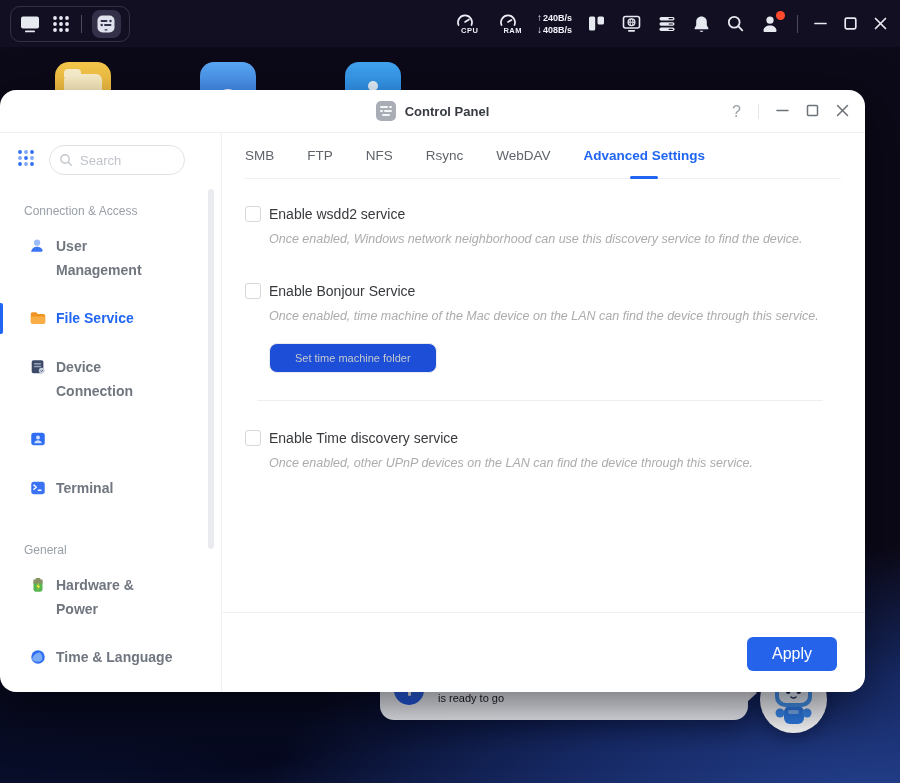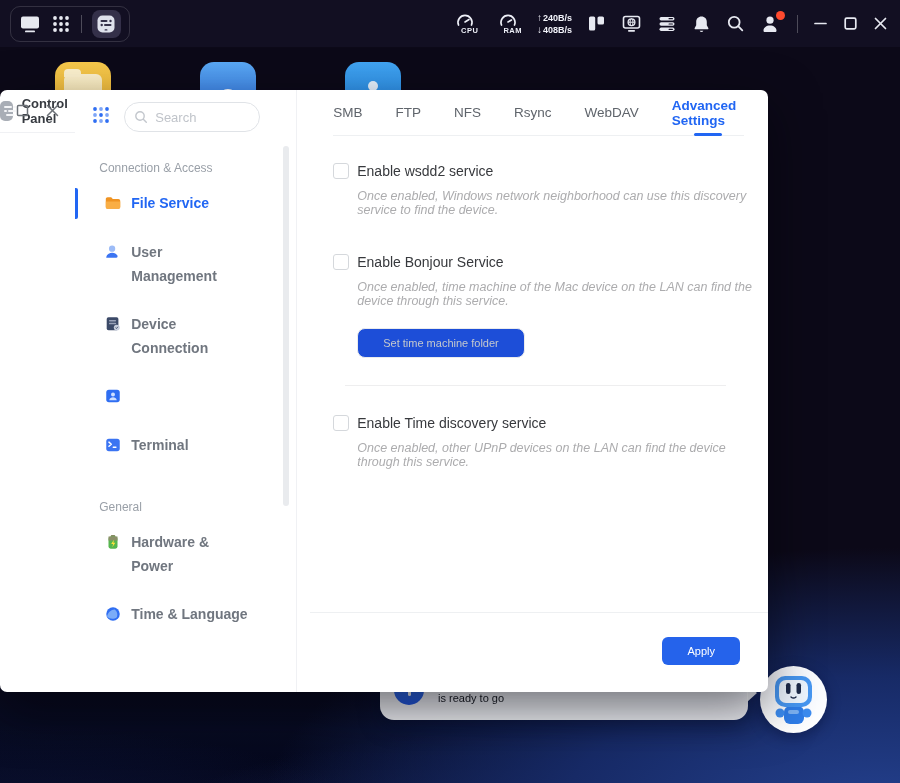--- a/index.html
+++ b/index.html
@@ -47,37 +47,37 @@
            border-bottom:9px solid transparent; border-left:10px solid rgba(252,253,255,.96); }
   .toast-ic { position:absolute; left:14px; top:13px; width:30px; height:30px; border-radius:50%;
            background:linear-gradient(180deg,#3f82f5,#2257e0); display:flex; align-items:center; justify-content:center; }
   .toast-ic::before { content:""; position:absolute; width:12px; height:3px; border-radius:2px; background:#fff; }
   .toast-ic::after  { content:""; position:absolute; width:3px; height:12px; border-radius:2px; background:#fff; }
   .toast-msg { position:absolute; left:58px; top:30px; font-size:11px; font-weight:normal; color:#181c22; }
   .mascot { position:absolute; left:760px; top:666px; width:67px; height:67px; border-radius:50%; z-index:2;
             background:radial-gradient(circle at 50% 35%, #f3f7ff 0%, #ffffff 75%); box-shadow:0 4px 14px rgba(5,10,40,.4); overflow:hidden; }
 
   
-  .window { position:absolute; left:0; top:90px; width:768px; height:602px; background:#fff; border-radius:7px;
-            box-shadow:0 18px 50px rgba(0,0,10,.55); z-index:5; display:flex; overflow:hidden; }
+  .window { position:absolute; left:0; top:90px; width:865px; height:602px; background:#fff; border-radius:16px;
+            box-shadow:0 18px 50px rgba(0,0,10,.55); z-index:5; display:flex; flex-direction:column; overflow:hidden; }
   .titlebar { height:43px; flex:0 0 43px; position:relative; border-bottom:1px solid #f0f1f4;
               display:flex; align-items:center; justify-content:center; gap:9px; }
   .tb-appicon { width:20px; height:20px; border-radius:5px; background:#a9aeb6; position:relative; }
   .tb-appicon i { position:absolute; background:#f4f5f7; border-radius:1px; }
   .tb-appicon .l1 { left:4px; top:5px;  width:8px; height:2px; }
   .tb-appicon .d1 { left:13px; top:5px; width:3px; height:2px; }
   .tb-appicon .d2 { left:4px; top:9px;  width:3px; height:2px; }
   .tb-appicon .l2 { left:8px; top:9px;  width:8px; height:2px; }
   .tb-appicon .l3 { left:6px; top:13px; width:8px; height:2px; }
   .win-title { font-size:13px; font-weight:bold; color:#363a40; }
   .title-ctrls { position:absolute; right:16px; top:0; height:43px; display:flex; align-items:center; gap:17px; color:#8a9098; }
   .help-q { font-size:16px; color:#9aa0a8; cursor:default; }
   .tc-sep { width:1px; height:15px; background:#e3e5e8; }
 
-  .win-body { flex:1; display:flex; min-height:0;gap:13px; }
+  .win-body { flex:1; display:flex; min-height:0; }
 
   
   .sidebar { width:222px; flex:0 0 222px; border-right:1px solid #f0f1f4; position:relative; padding-top:8px; }
   .side-top { display:flex; align-items:center; padding:4px 0 0 16px; gap:13px; }
   .search-wrap { position:relative; }
   .search-wrap svg { position:absolute; left:10px; top:8px; }
   .search-input { width:136px; height:30px; border:1px solid #e0e3e7; border-radius:16px; outline:none;
                   padding:0 10px 0 30px; font-size:13px; color:#555; font-family:"Liberation Sans",sans-serif; }
   .search-input::placeholder { color:#c0c4ca; }
   .section-label { font-size:12px; color:#9aa0a8; margin:29px 0 4px 24px; }
@@ -98,21 +98,21 @@
   .setting { margin-bottom:37px; }
   .chk-row { display:flex; align-items:center; gap:8px; }
   .checkbox { width:16px; height:16px; border:1px solid #d5d8dc; border-radius:3px; background:#fff; flex:0 0 16px; cursor:pointer; }
   .chk-label { font-size:14px; color:#37393d; }
   .chk-desc { font-size:12.5px; color:#acacae; margin:10px 0 0 24px;font-style:italic; }
   .tm-btn { margin:20px 0 0 24px; padding:8px 25px; font-size:11px; color:#c4c8cd; background:#1d4ed8;
             border:1px solid #eaebed; border-radius:8px; font-family:"Liberation Sans",sans-serif; }
   .content-divider { height:1px; background:#eeeeef; margin:0 26px 29px 12px; }
   .footer { flex:0 0 80px; border-top:1px solid #eef0f2; position:relative; }
   .apply-btn { position:absolute; right:28px; top:24px; padding:8px 25px; background:#2563eb; color:#fff;
-               font-size:11px; border:none; border-radius:6px; cursor:pointer; font-family:"Liberation Sans",sans-serif; }
+               font-size:16px; border:none; border-radius:6px; cursor:pointer; font-family:"Liberation Sans",sans-serif; }
 </style>
 </head>
 <body>
 
 <div class="topbar">
   <div class="tb-left">
     <span class="tb-icon">
       <svg width="22" height="20" viewBox="0 0 22 20">
           <rect x="2" y="2.5" width="18" height="12" rx="2" fill="#e7e9f1"></rect>
           <rect x="6" y="16.5" width="10" height="1.8" rx=".9" fill="#e7e9f1"></rect>
@@ -319,34 +319,34 @@
           <svg width="14" height="14" viewBox="0 0 14 14">
               <circle cx="6" cy="6" r="4.2" fill="none" stroke="#c3c7cd" stroke-width="1.4"></circle>
               <line x1="9.3" y1="9.3" x2="12.3" y2="12.3" stroke="#c3c7cd" stroke-width="1.4" stroke-linecap="round"></line>
             </svg>
           <input class="search-input" type="text" placeholder="Search" style="">
         </span>
       </div>
 
       <div class="section-label">Connection &amp; Access</div>
 
+      <div class="nav-item">
+        <span class="nav-ic"><svg width="18" height="18" viewBox="0 0 20 20">
+              <circle cx="9" cy="6.3" r="3.5" fill="#9dbcf7"></circle>
+              <path d="M2.5 16.5c0-3.6 3-5.8 6.5-5.8 2.6 0 4.9 1.2 5.9 3.2.4.9.2 2.6-1.2 2.6z" fill="#3b74f2"></path>
+            </svg></span>
+        <span class="nav-label">User Management</span>
+      </div>
+
       <div class="nav-item active">
         <span class="nav-ic"><svg width="18" height="18" viewBox="0 0 20 20">
               <path d="M2 5.5c0-1.1.9-2 2-2h4l1.8 2H16c1.1 0 2 .9 2 2v7c0 1.1-.9 2-2 2H4c-1.1 0-2-.9-2-2z" fill="#ef9322"></path>
               <path d="M2 8.2h16v6.3c0 1.1-.9 2-2 2H4c-1.1 0-2-.9-2-2z" fill="#f9ae45"></path>
             </svg></span>
         <span class="nav-label">File Service</span>
-      </div>
-
-      <div class="nav-item">
-        <span class="nav-ic"><svg width="18" height="18" viewBox="0 0 20 20">
-              <circle cx="9" cy="6.3" r="3.5" fill="#9dbcf7"></circle>
-              <path d="M2.5 16.5c0-3.6 3-5.8 6.5-5.8 2.6 0 4.9 1.2 5.9 3.2.4.9.2 2.6-1.2 2.6z" fill="#3b74f2"></path>
-            </svg></span>
-        <span class="nav-label">User Management</span>
       </div>
 
       <div class="nav-item">
         <span class="nav-ic"><svg width="18" height="18" viewBox="0 0 20 20">
               <rect x="3" y="2.5" width="13" height="14.5" rx="2" fill="#3c4a68"></rect>
               <rect x="5.5" y="5.5" width="8" height="1.7" rx=".8" fill="#99a2b8"></rect>
               <rect x="5.5" y="8.7" width="8" height="1.7" rx=".8" fill="#99a2b8"></rect>
               <circle cx="14.2" cy="14" r="3.3" fill="#c8cfdd"></circle>
               <path d="M12.8 14l1 1 1.7-1.9" stroke="#3c4a68" stroke-width="1" fill="none"></path>
             </svg></span>

